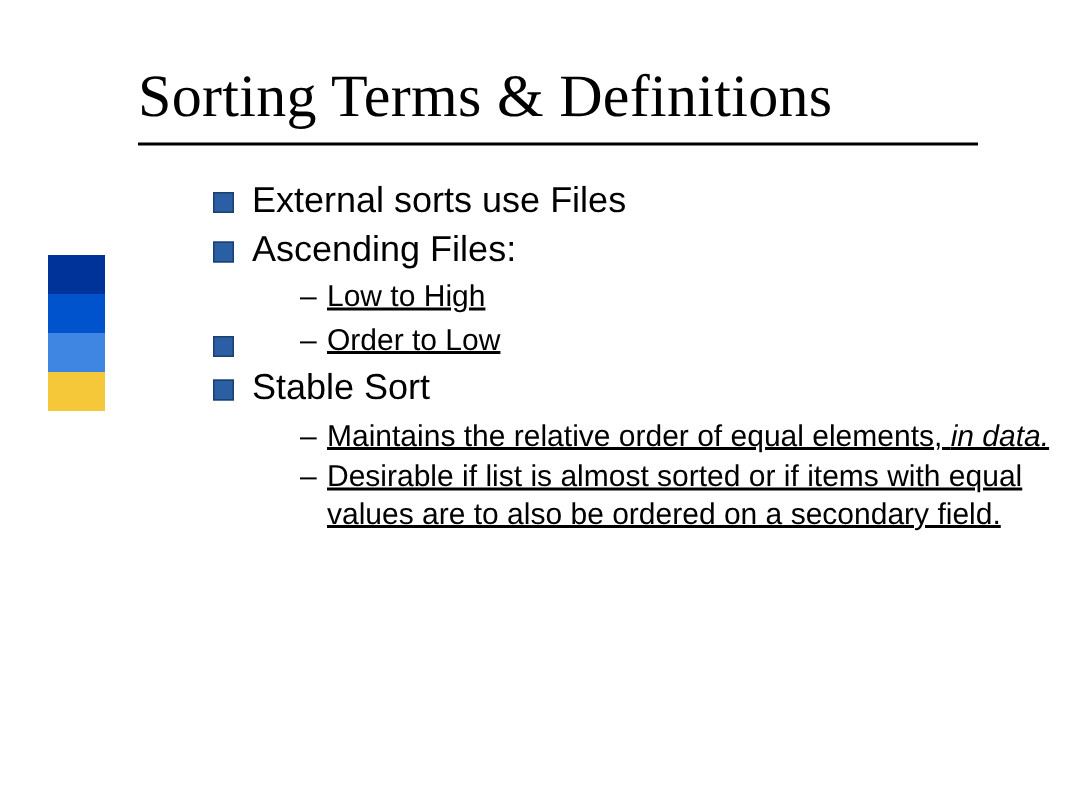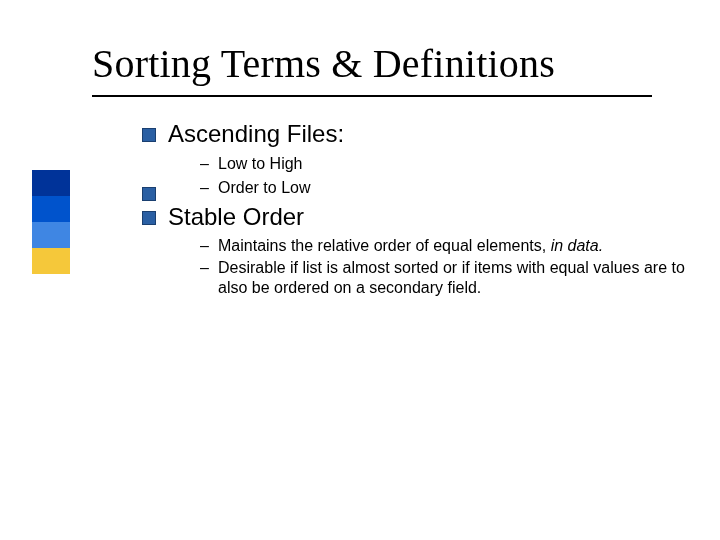--- a/index.html
+++ b/index.html
@@ -71,21 +71,22 @@
     top: 9px;
     width: 12px;
     height: 12px;
     background: #2a5fa3;
     border: 1px solid #1a3f70;
   }
   ul.sub {
     list-style: none;
     padding: 0;
     margin: 4px 0 4px 32px;
-    font-size: 16px;
+    font-size: 20px;
+    text-decoration: underline;
   }
   ul.sub > li {
     position: relative;
     padding-left: 18px;
     margin: 2px 0;
     line-height: 1.25;
   }
   ul.sub > li::before {
     content: "–";
     position: absolute;
@@ -104,31 +105,32 @@
     <div class="stripe s2"></div>
     <div class="stripe s3"></div>
     <div class="stripe s4"></div>
   </div>
 
   <h1 class="title">Sorting Terms &amp; Definitions</h1>
   <hr class="rule">
 
   <div class="content">
     <ul class="top">
+      <li><span>External sorts use Files</span></li>
       <li><span>Ascending Files:</span>
         <ul class="sub">
           <li><span>Low to High</span></li>
         </ul>
       </li>
       <li>
         <ul class="sub">
           <li><span>Order to Low</span></li>
         </ul>
       </li>
-      <li><span>Stable Order</span>
+      <li><span>Stable Sort</span>
         <ul class="sub">
           <li><span>Maintains the relative order of equal elements, </span><span class="italic">in data.</span></li>
           <li><span>Desirable if list is almost sorted or if items with equal values are to also be ordered on a secondary field.</span></li>
         </ul>
       </li>
     </ul>
   </div>
 
 </div>
 

